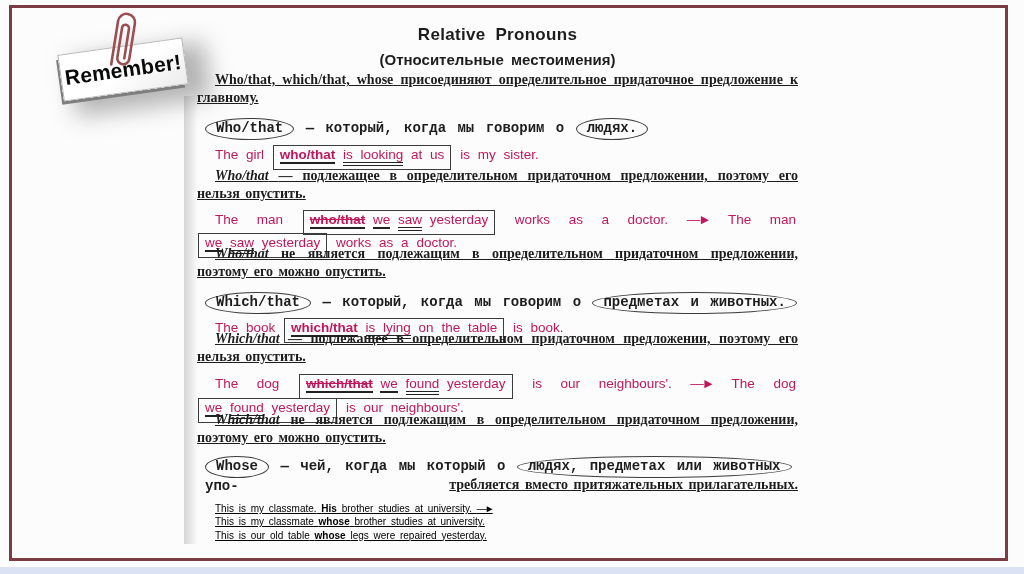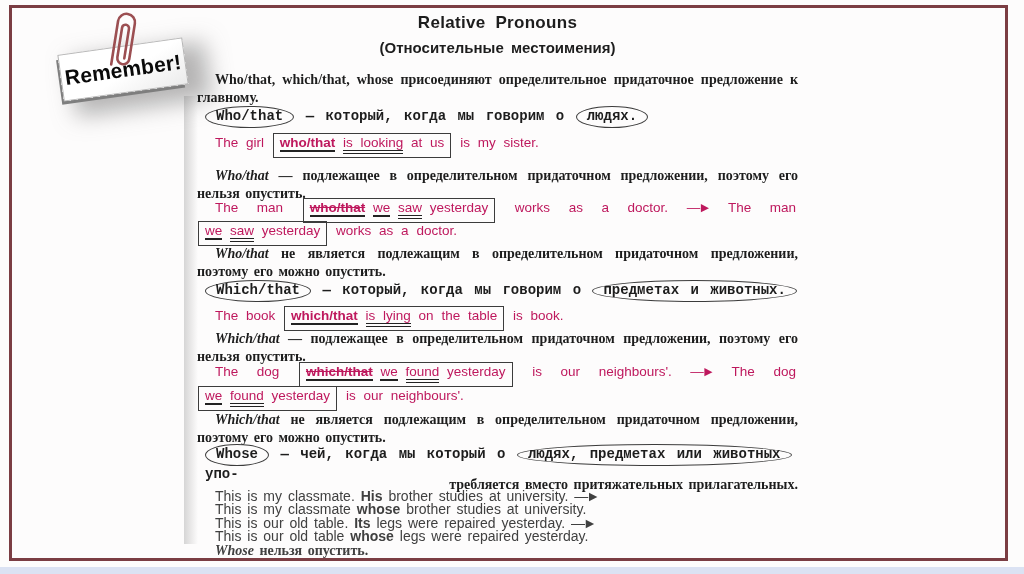--- a/index.html
+++ b/index.html
@@ -16,39 +16,39 @@
   .note-card{position:absolute;left:10px;top:42px;width:124px;height:45px;
              background:linear-gradient(155deg,#ffffff 55%,#ebebeb);
              border:1px solid #b5b5b5;transform:rotate(-8deg);
              box-shadow:-3px 4px 0 -1px #7e7e7e, 16px 12px 22px 5px rgba(110,110,110,.5);
              display:flex;align-items:center;justify-content:center;}
   .note-card span{font-size:21px;font-weight:700;color:#0a0a0a;letter-spacing:.2px;}
   .clip{position:absolute;left:52px;top:2px;transform:rotate(9deg);}
 
   
   .page{position:absolute;left:197px;top:0;width:601px;}
-  .blk{position:absolute;left:0;width:601px;}
+  .blk{position:absolute;left:0;width:601px;margin-top:12px;}
   .title{text-align:center;font-size:17px;font-weight:700;word-spacing:5px;letter-spacing:.3px;}
   .subtitle{text-align:center;font-size:15px;font-weight:700;word-spacing:3px;}
   .para{font-family:"Liberation Serif",serif;font-size:14px;line-height:18px;font-weight:700;
-        text-align:justify;word-spacing:2px;margin:0;}
+        text-align:justify;word-spacing:2px;margin:0;text-decoration:underline;}
   .indent{text-indent:18px;}
   .term-italic{font-style:italic;}
   .rule-line{padding-left:8px;font-family:Liberation Mono, monospace;font-weight:700;font-size:14px;
              word-spacing:3px;box-sizing:border-box;}
   .oval{display:inline-block;border:1.5px solid #3c3c3c;border-radius:50%;padding:1px 10px 3px;}
   .ex{font-size:13.5px;color:#be185d;word-spacing:4px;padding-left:18px;box-sizing:border-box;}
   .ex-j{text-align:justify;text-align-last:justify;padding-right:2px;}
   .noindent{padding-left:0;}
   .box{display:inline-block;border:1.4px solid #3c3c3c;padding:1px 6px 3px;margin:0 1px;}
   .u1{display:inline-block;border-bottom:2px solid #222;}
   .u2{display:inline-block;border-bottom:4px double #222;}
   .struck{display:inline-block;border-bottom:2px solid #222;text-decoration:line-through;font-weight:700;}
   .arrow{letter-spacing:-2px;}
-  .finals{padding-left:18px;font-size:14px;line-height:13.4px;color:#404040;word-spacing:2px;box-sizing:border-box;}
+  .finals{padding-left:18px;font-size:10px;line-height:13.4px;color:#000000;word-spacing:2px;box-sizing:border-box;text-decoration:underline;}
   .f-serif{font-family:"Liberation Serif",serif;font-weight:700;}
   .bi{font-style:italic;font-weight:700;}
 </style>
 </head>
 <body>
 
 <div class="stage">
   <div class="frame"></div>
   <div class="strip"></div>
   <div class="gutter"></div>
@@ -183,30 +183,20 @@
         <b>His</b>
         <span>brother studies at university.</span>
         <span class="arrow">—►</span>
       </div>
       <div>
         <span>This is my classmate</span>
         <b>whose</b>
         <span>brother studies at university.</span>
       </div>
       <div>
-        <span>This is our old table.</span>
-        <b>Its</b>
-        <span>legs were repaired yesterday.</span>
-        <span class="arrow">—►</span>
-      </div>
-      <div>
         <span>This is our old table</span>
         <b>whose</b>
         <span>legs were repaired yesterday.</span>
       </div>
-      <div class="f-serif">
-        <span class="bi">Whose</span>
-        <span>нельзя опустить.</span>
-      </div>
     </div>
 
   </div>
 </div>
 
 </body></html>

